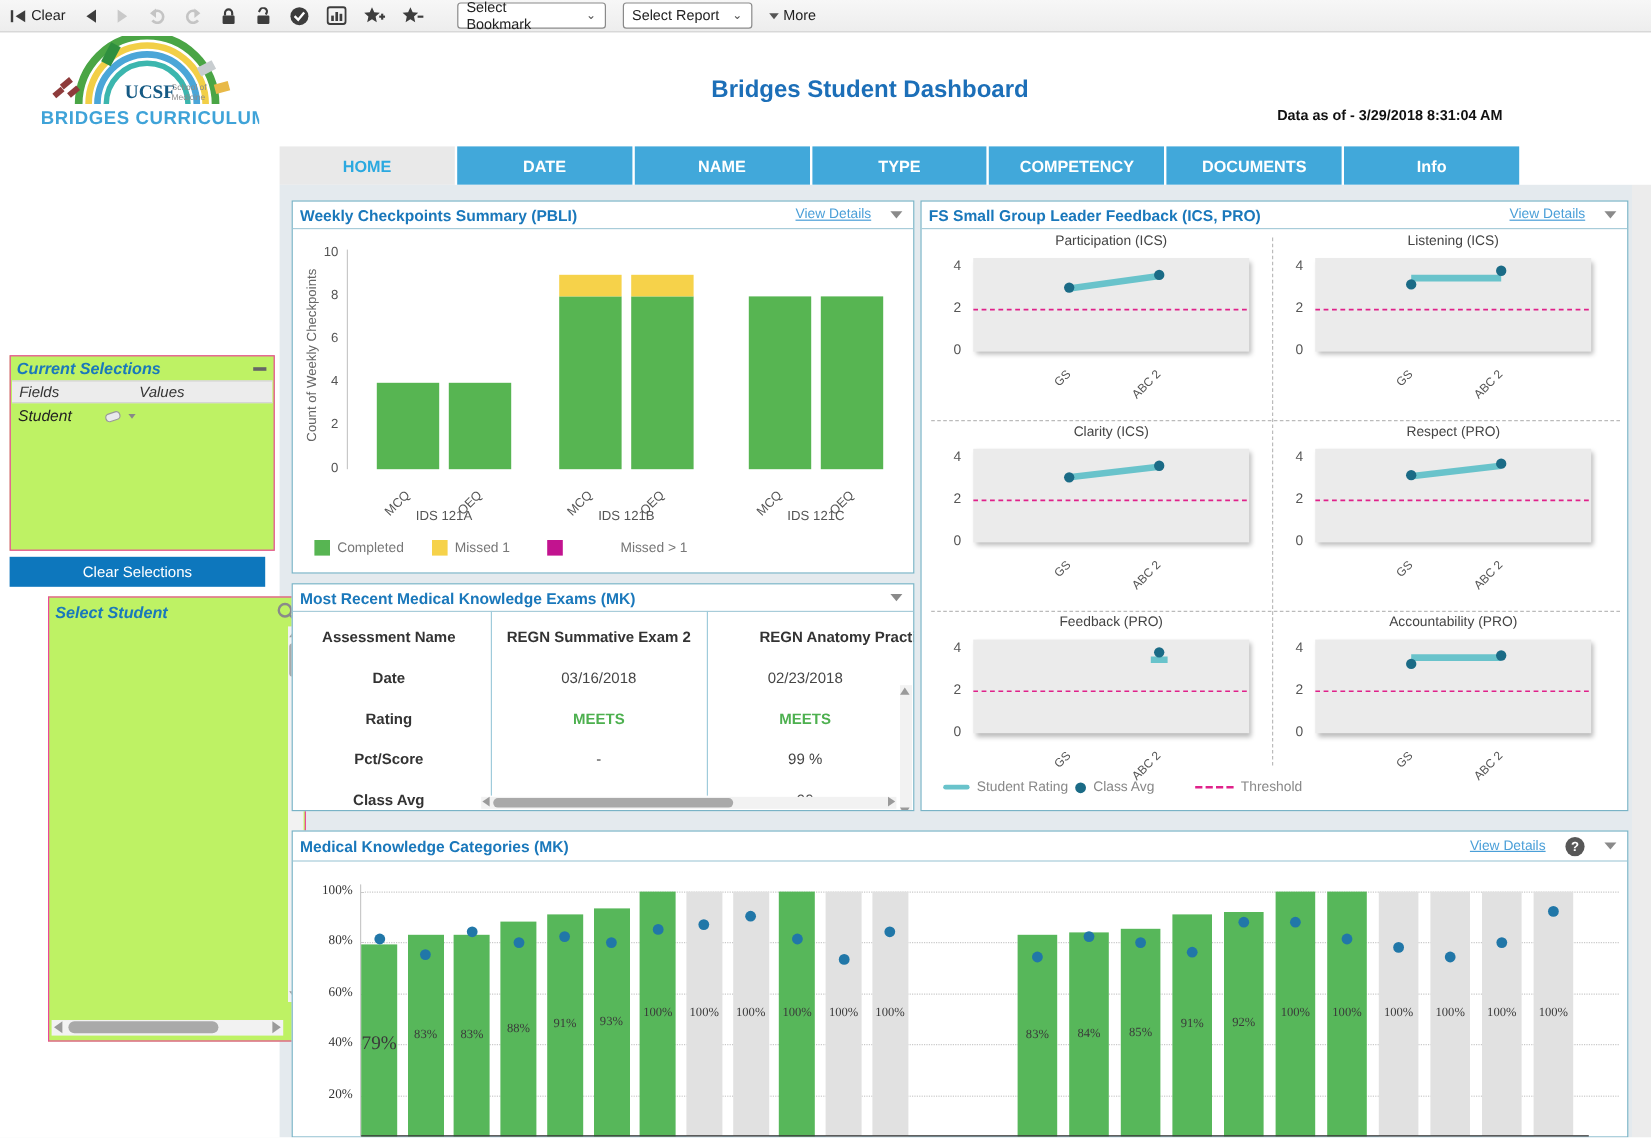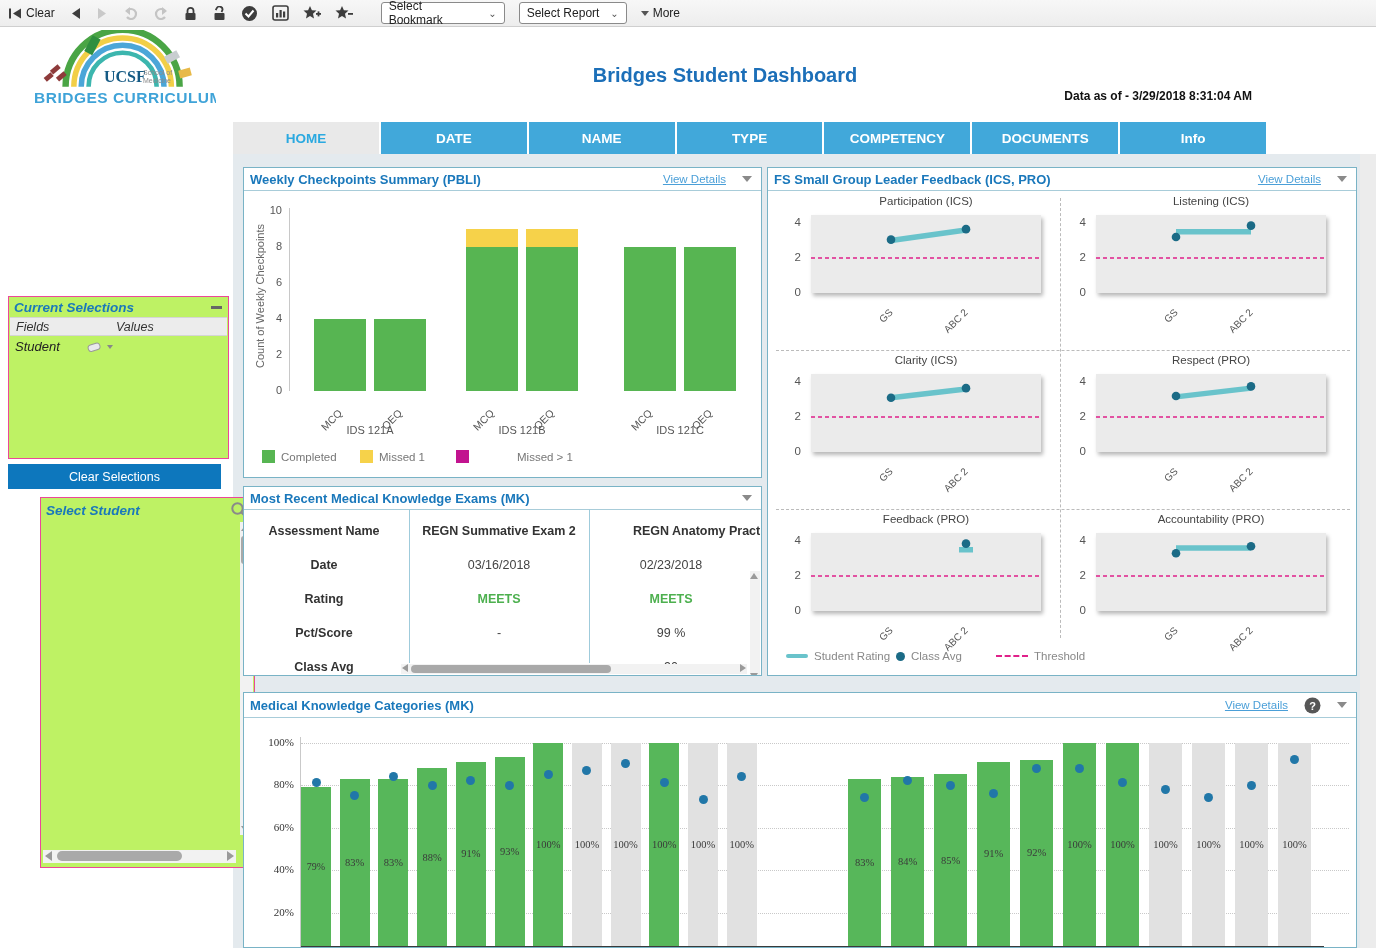--- a/index.html
+++ b/index.html
@@ -391,21 +391,21 @@
         <div class="grid" style="left:57px;top:68px;width:1048px;"></div>
         <div class="tick" style="left:8px;top:61px;width:42px;text-align:right;color:#333;">80%</div>
         <div class="grid" style="left:57px;top:110.5px;width:1048px;"></div>
         <div class="tick" style="left:8px;top:103.5px;width:42px;text-align:right;color:#333;">60%</div>
         <div class="grid" style="left:57px;top:153px;width:1048px;"></div>
         <div class="tick" style="left:8px;top:146px;width:42px;text-align:right;color:#333;">40%</div>
         <div class="grid" style="left:57px;top:195.5px;width:1048px;"></div>
         <div class="tick" style="left:8px;top:188.5px;width:42px;text-align:right;color:#333;">20%</div>
         <div style="position:absolute;left:56px;top:20px;height:212px;border-left:1px solid #c9c9c9;"></div>
         <div style="position:absolute;left:57px;top:70.125px;width:30px;bottom:-6px;background:#57b75a;"></div>
-        <div class="tick" style="left:49px;top:144.0625px;width:46px;text-align:center;font-size:10px;color:#3a3a3a;">79%</div>
+        <div class="tick" style="left:49px;top:144.0625px;width:46px;text-align:center;font-size:16px;color:#3a3a3a;">79%</div>
         <div style="position:absolute;left:67.5px;top:61.375px;width:9px;height:9px;border-radius:50%;background:#2177a8;"></div>
         <div style="position:absolute;left:95.7px;top:61.625px;width:30px;bottom:-6px;background:#57b75a;"></div>
         <div class="tick" style="left:87.7px;top:139.8125px;width:46px;text-align:center;font-size:10.5px;color:#3a3a3a;">83%</div>
         <div style="position:absolute;left:106.2px;top:74.125px;width:9px;height:9px;border-radius:50%;background:#2177a8;"></div>
         <div style="position:absolute;left:134.4px;top:61.625px;width:30px;bottom:-6px;background:#57b75a;"></div>
         <div class="tick" style="left:126.4px;top:139.8125px;width:46px;text-align:center;font-size:10.5px;color:#3a3a3a;">83%</div>
         <div style="position:absolute;left:144.9px;top:55px;width:9px;height:9px;border-radius:50%;background:#2177a8;"></div>
         <div style="position:absolute;left:173.10000000000002px;top:51px;width:30px;bottom:-6px;background:#57b75a;"></div>
         <div class="tick" style="left:165.10000000000002px;top:134.5px;width:46px;text-align:center;font-size:10.5px;color:#3a3a3a;">88%</div>
         <div style="position:absolute;left:183.60000000000002px;top:63.5px;width:9px;height:9px;border-radius:50%;background:#2177a8;"></div>

